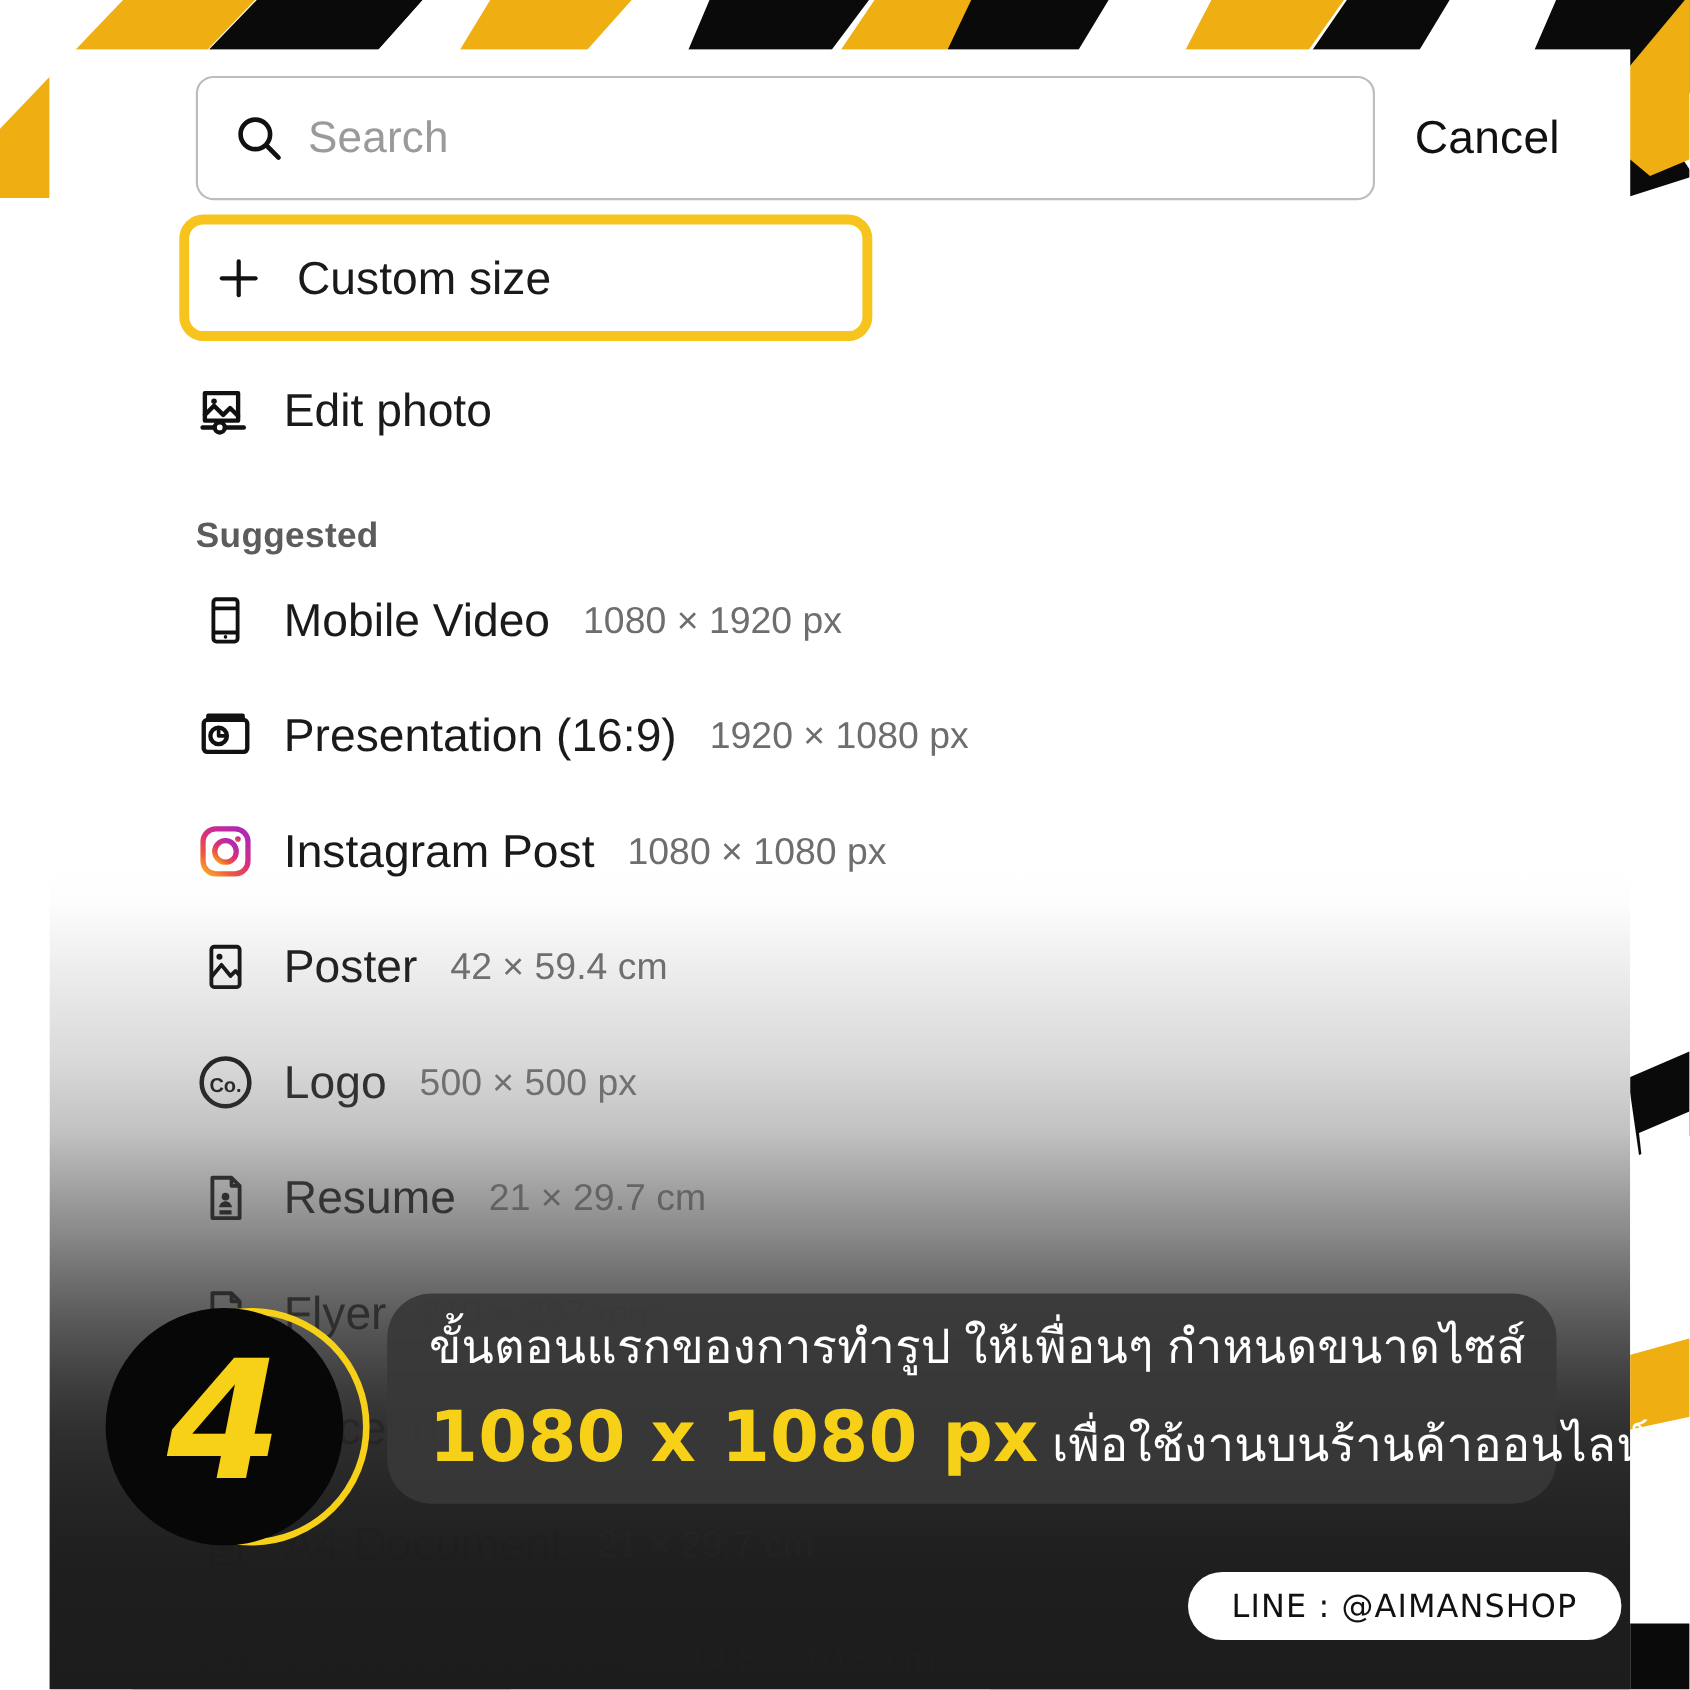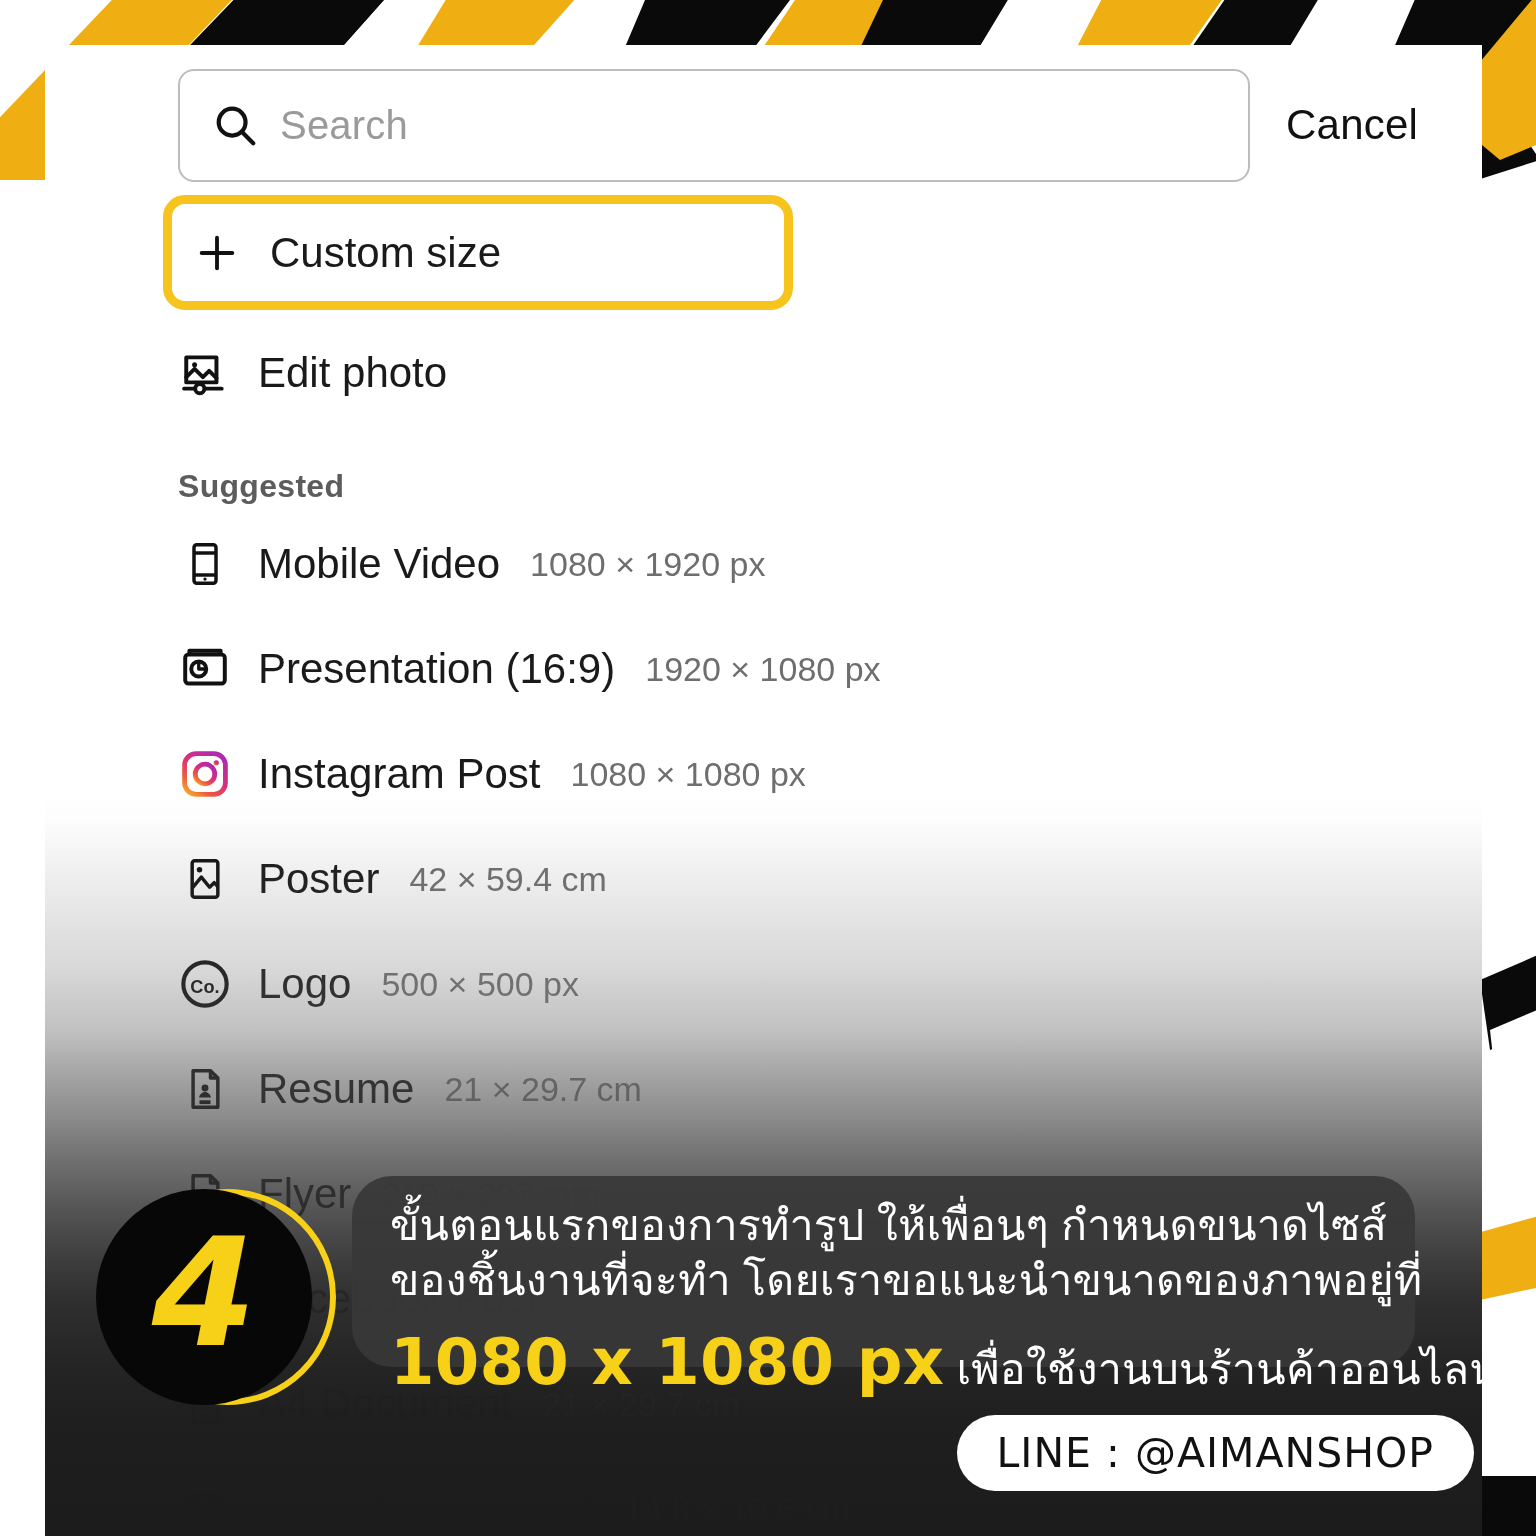--- a/index.html
+++ b/index.html
@@ -137,21 +137,21 @@
     color:#F7D117; font-weight:bold; font-size:64px;
     font-family:"DejaVu Sans", sans-serif;
   }
   #cap-tail { font-size:43px; color:#ffffff;margin-top:40px; }
 
   
   #line-badge {
     position:absolute; right:62px; bottom:45px;
     background:#ffffff; border-radius:40px;
     padding:14px 40px;
-    font-size:41px; color:#111; letter-spacing:1px;
+    font-size:29px; color:#111; letter-spacing:1px;
     z-index:9; white-space:nowrap;
     font-family:"DejaVu Sans", sans-serif;
   }
 </style>
 </head>
 <body>
 
 <div id="bg-pattern">
   <svg viewBox="0 0 1536 1536" xmlns="http://www.w3.org/2000/svg">
     <rect width="1536" height="1536" fill="#ffffff"></rect>
@@ -373,19 +373,18 @@
 
 <div id="step-badge">
   <div id="badge-ring"></div>
   <div id="badge-circle">
     <span id="badge-number">4</span>
   </div>
 </div>
 
 <div id="caption-bubble">
   <div class="cap-line">ขั้นตอนแรกของการทำรูป ให้เพื่อนๆ กำหนดขนาดไซส์</div>
-  <div class="cap-line">ของชิ้นงานที่จะทำ โดยเราขอแนะนำขนาดของภาพอยู่ที่</div>
   <div class="cap-line" id="cap-line3">
     <span id="cap-highlight">1080 x 1080 px</span><span id="cap-tail"> เพื่อใช้งานบนร้านค้าออนไลน์</span>
   </div>
 </div>
 
 <div id="line-badge">LINE : @AIMANSHOP</div>
 
 </body></html>

